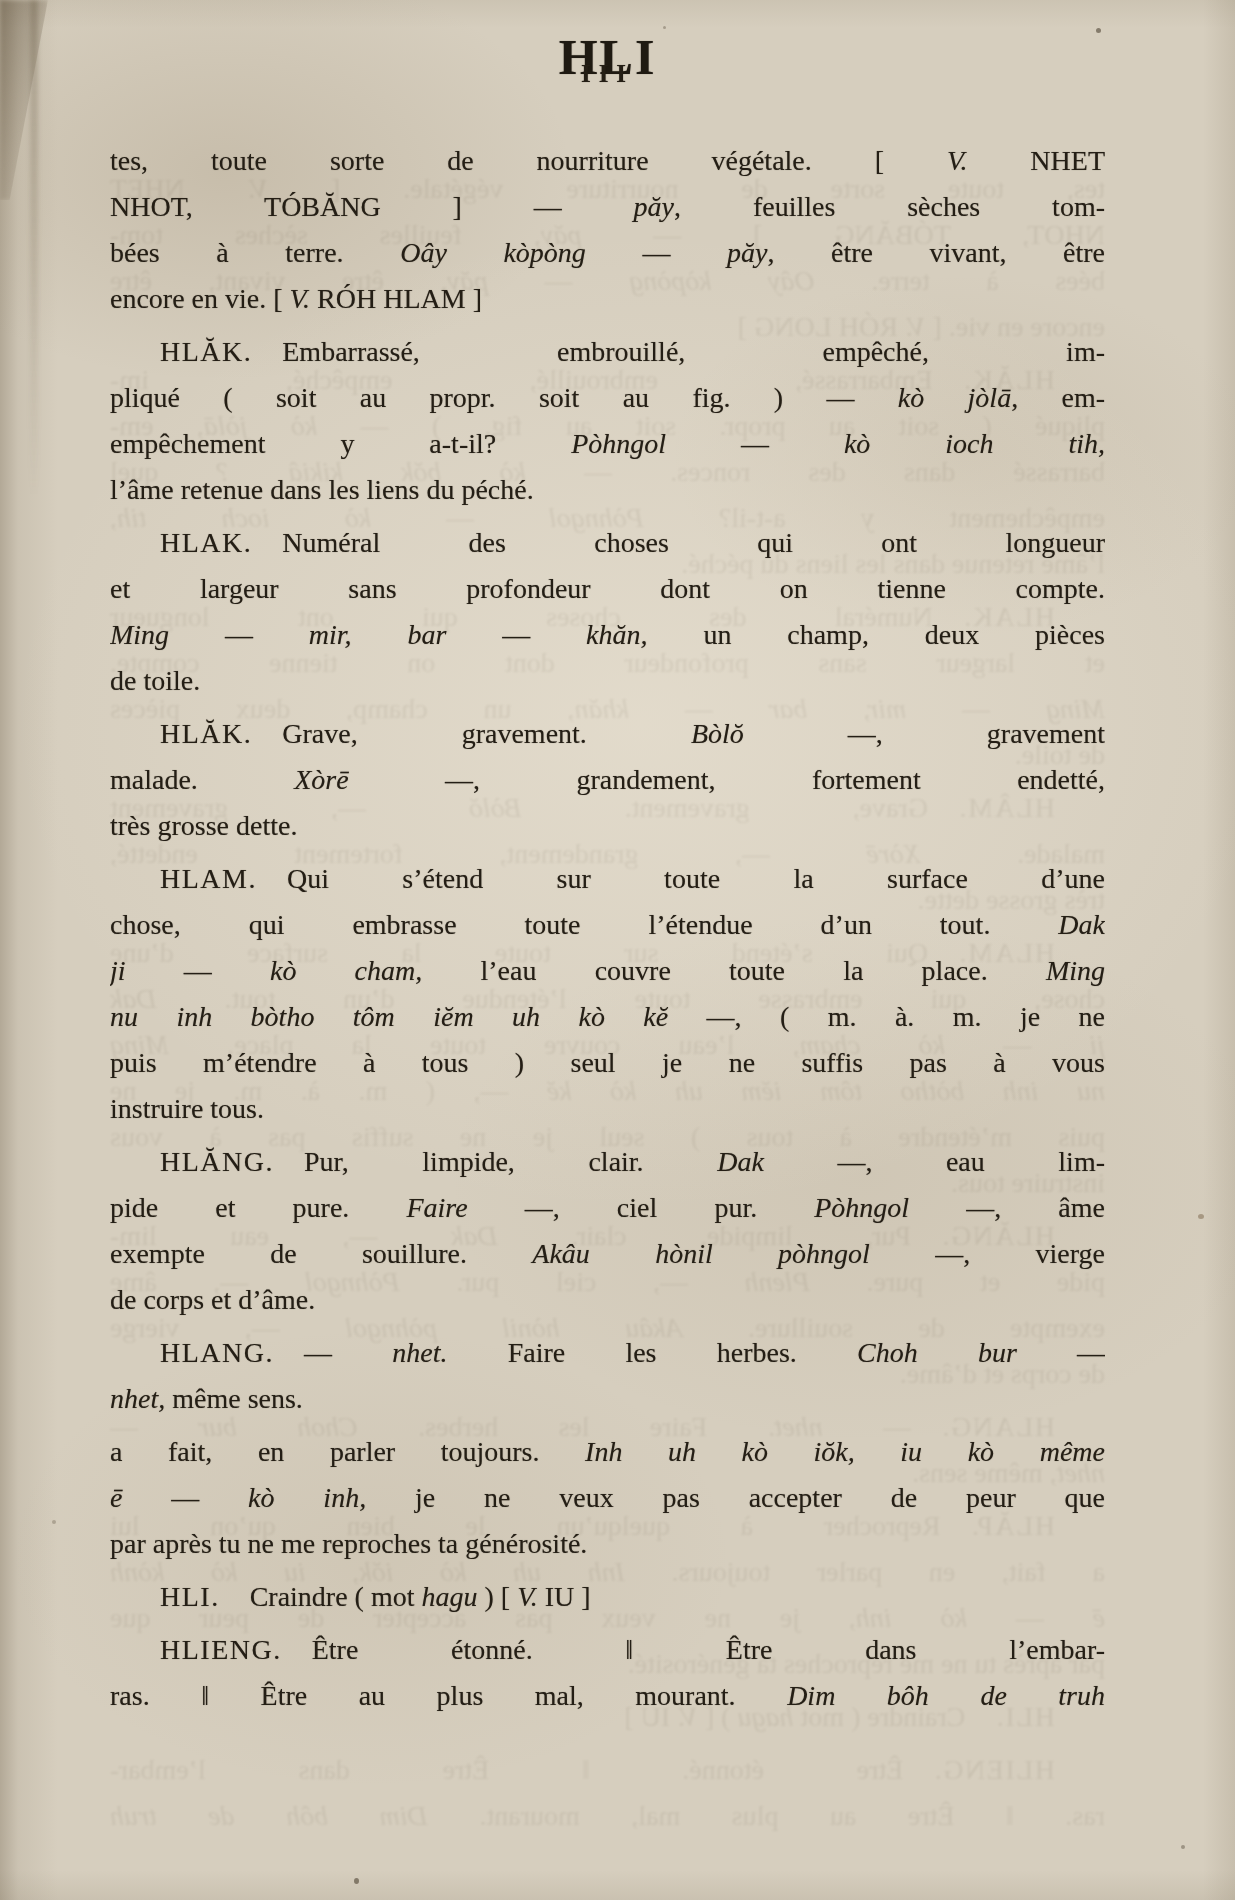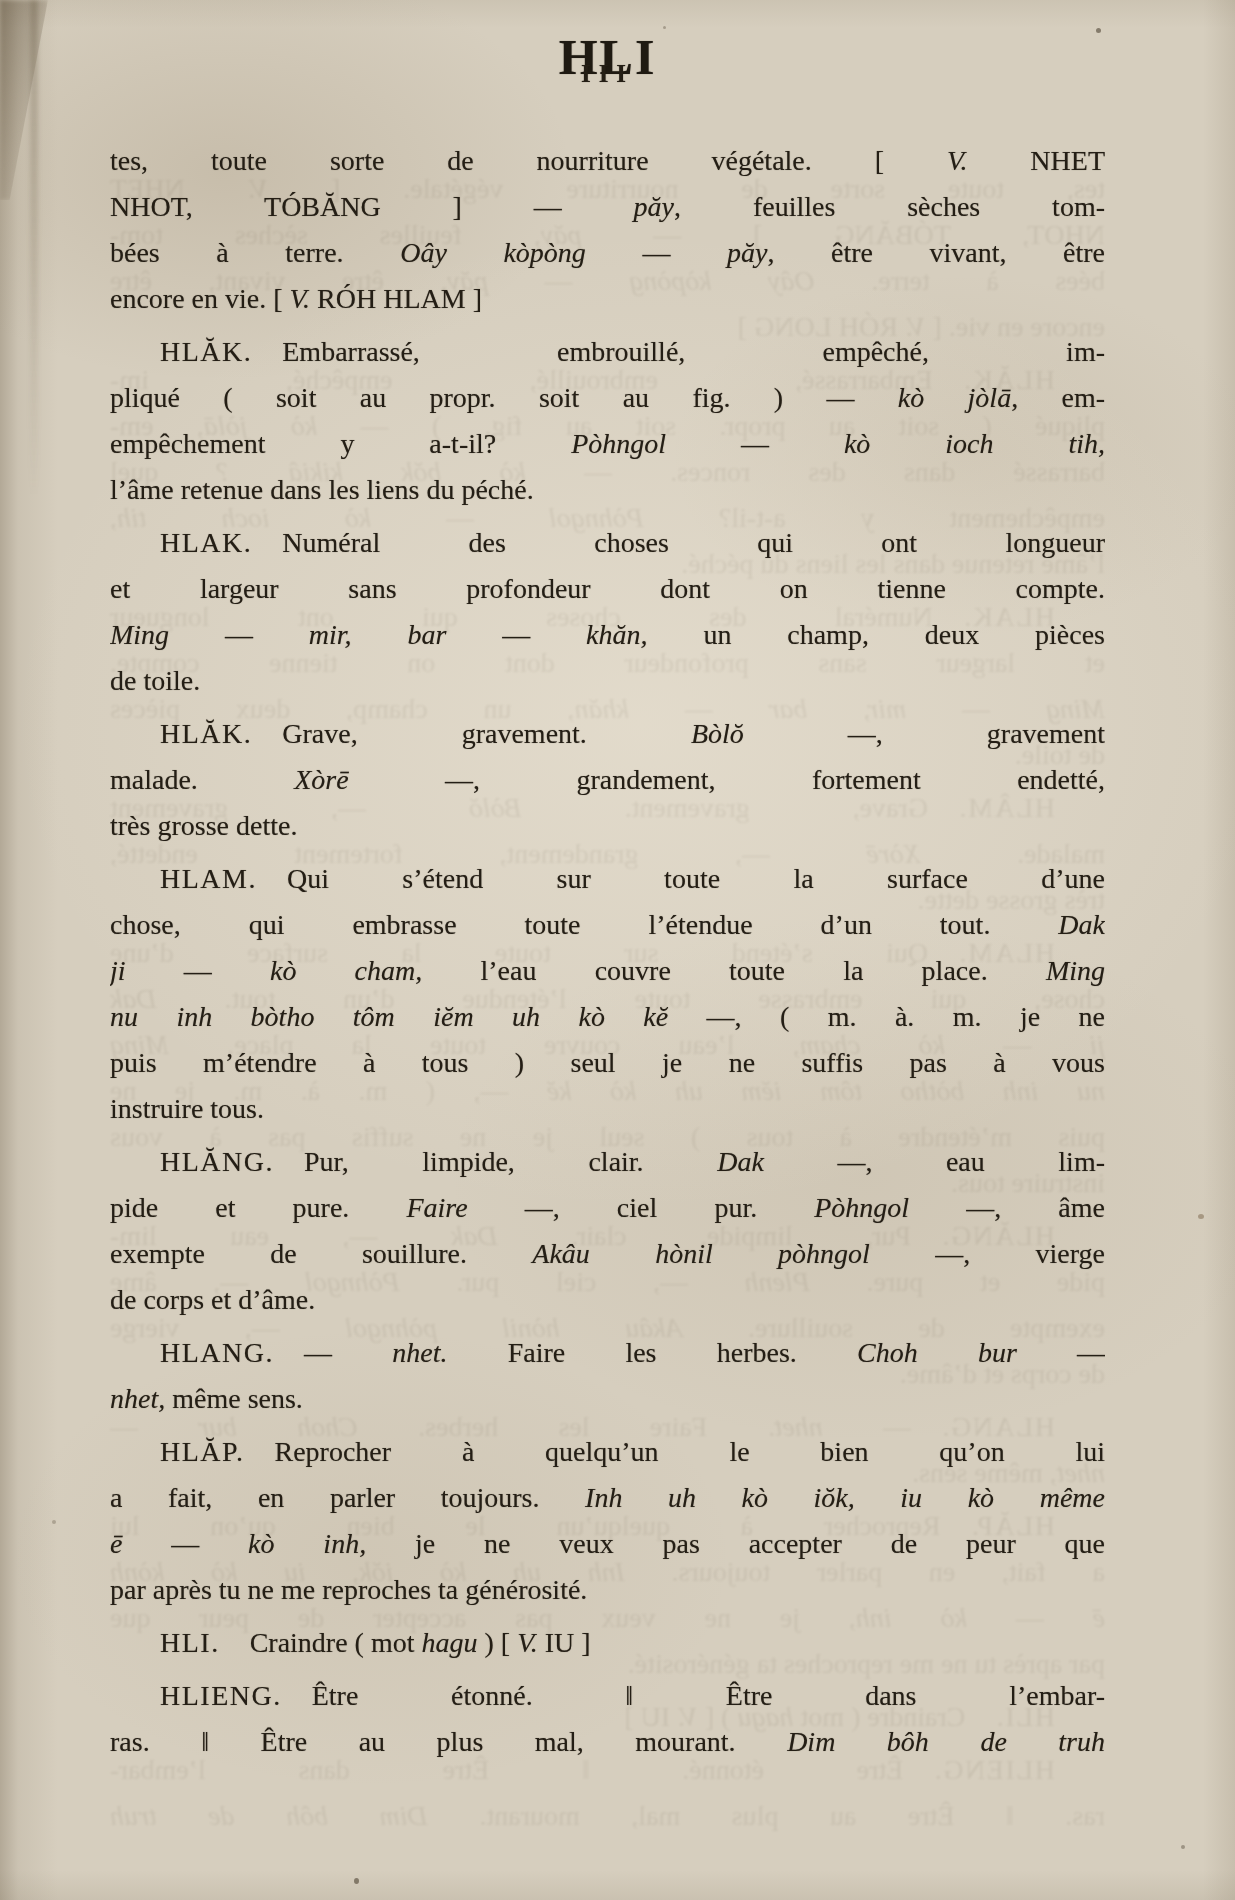--- a/index.html
+++ b/index.html
@@ -163,21 +163,20 @@
         <div class="line indent"><span class="seg-headword">HLĂNG.</span><span class="seg-roman">Pur, limpide, clair. </span><span class="seg-italic">Dak</span><span class="seg-roman"> —, eau lim-</span></div>
         <div class="line"><span class="seg-roman">pide et pure. </span><span class="seg-italic">Faire</span><span class="seg-roman"> —, ciel pur. </span><span class="seg-italic">Pòhngol</span><span class="seg-roman"> —, âme</span></div>
         <div class="line"><span class="seg-roman">exempte de souillure. </span><span class="seg-italic">Akâu hònil pòhngol</span><span class="seg-roman"> —, vierge</span></div>
         <div class="line short"><span class="seg-roman">de corps et d’âme.</span></div>
       </div>
       <div class="para">
         <div class="line indent"><span class="seg-headword">HLANG.</span><span class="seg-roman">— </span><span class="seg-italic">nhet.</span><span class="seg-roman"> Faire les herbes. </span><span class="seg-italic">Choh bur</span><span class="seg-roman"> —</span></div>
         <div class="line short"><span class="seg-italic">nhet,</span><span class="seg-roman"> même sens.</span></div>
       </div>
       <div class="para">
-        <div class="line indent"><span class="seg-headword">HLĂP.</span><span class="seg-roman">Reprocher à quelqu’un le bien qu’on lui</span></div>
         <div class="line"><span class="seg-roman">a fait, en parler toujours. </span><span class="seg-italic">Inh uh kò iŏk, iu kò même</span></div>
         <div class="line"><span class="seg-italic">ē</span><span class="seg-roman"> — </span><span class="seg-italic">kò inh,</span><span class="seg-roman"> je ne veux pas accepter de peur que</span></div>
         <div class="line short"><span class="seg-roman">par après tu ne me reproches ta générosité.</span></div>
       </div>
       <div class="para">
         <div class="line short indent"><span class="seg-headword">HLI.</span><span class="seg-roman">Craindre ( mot </span><span class="seg-italic">hagu</span><span class="seg-roman"> ) [ </span><span class="seg-italic">V.</span><span class="seg-roman"> IU ]</span></div>
       </div>
       <div class="para">
         <div class="line indent"><span class="seg-headword">HLIENG.</span><span class="seg-roman">Être étonné. ‖ Être dans l’embar-</span></div>
         <div class="line"><span class="seg-roman">ras. ‖ Être au plus mal, mourant. </span><span class="seg-italic">Dim bôh de truh</span></div>

